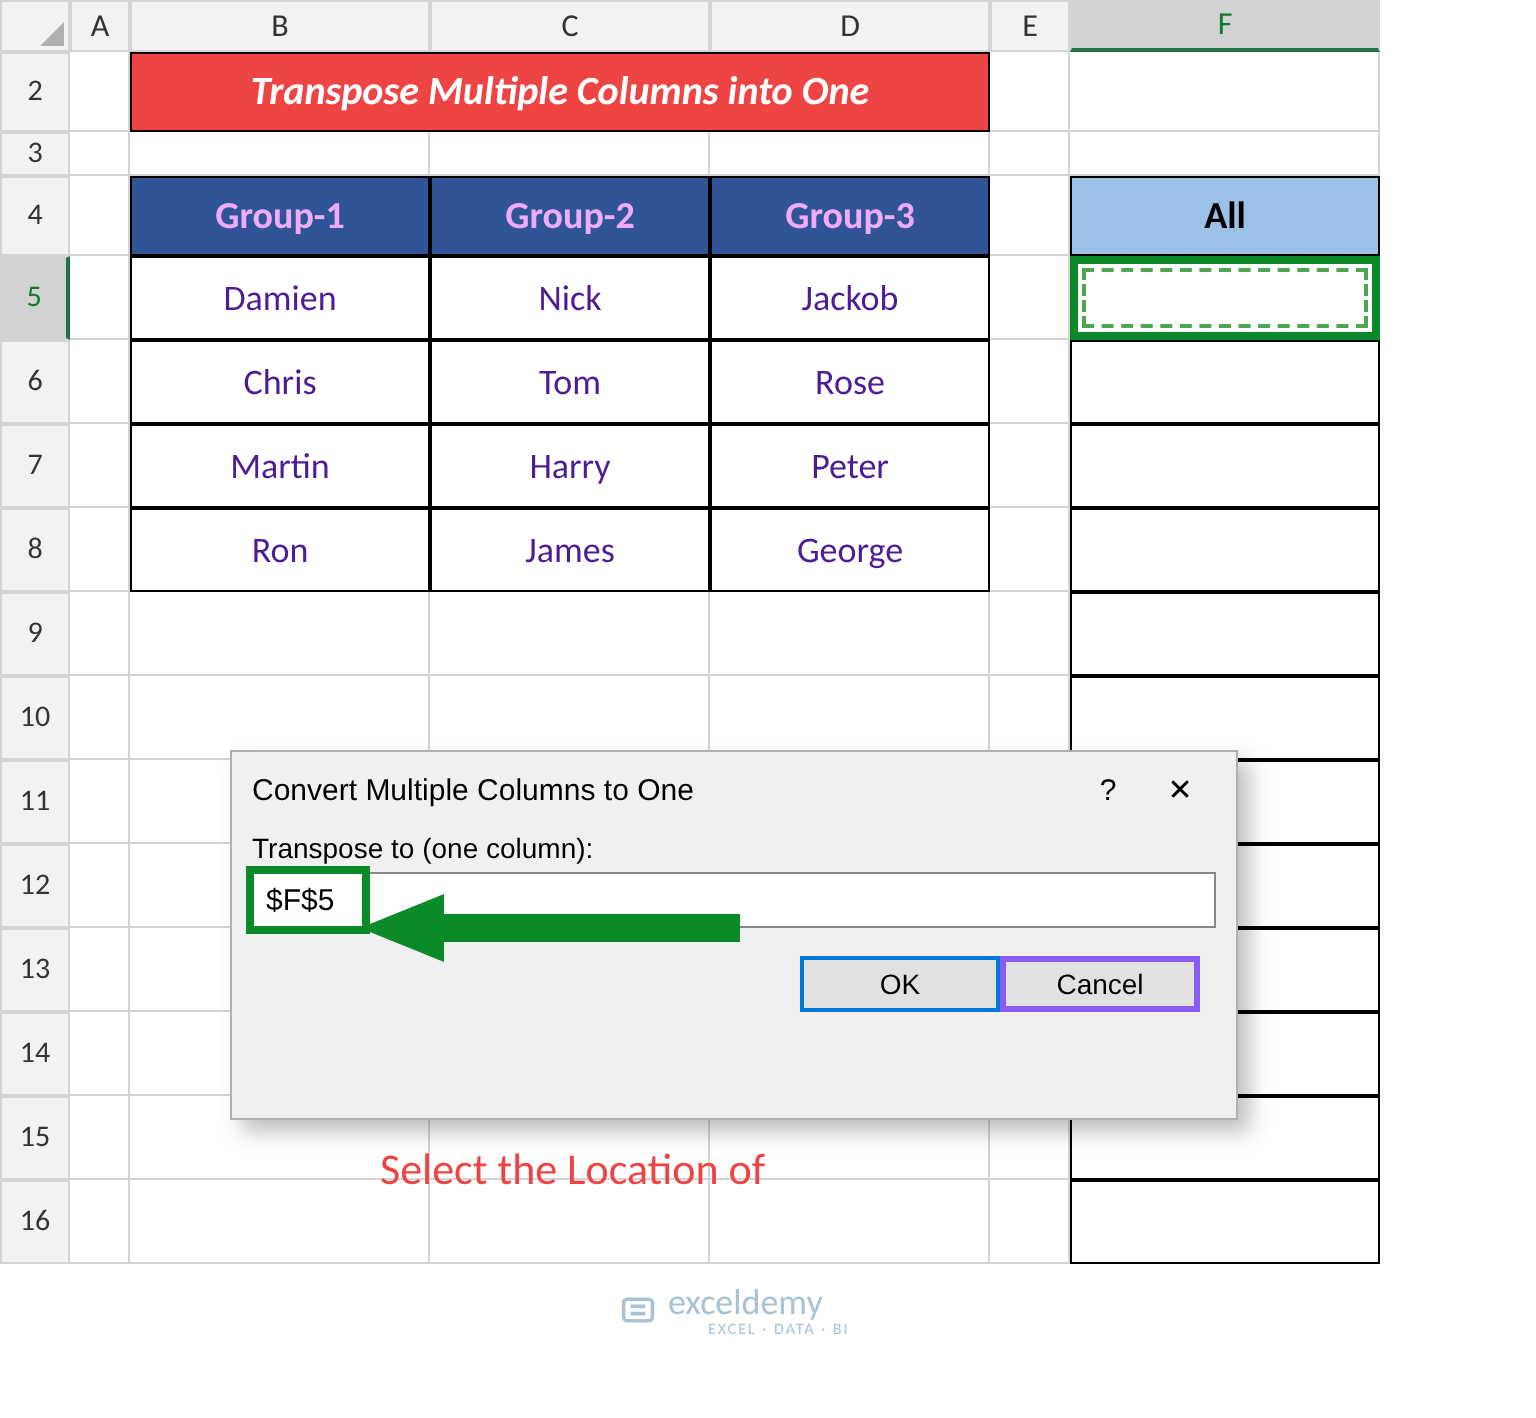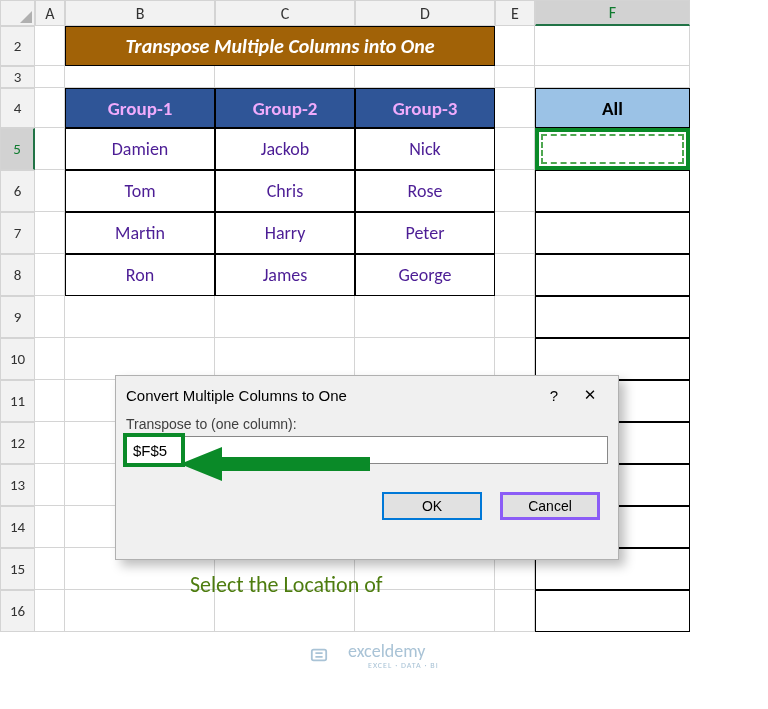--- a/index.html
+++ b/index.html
@@ -47,21 +47,21 @@
     border-right: 1px solid #d4d4d4;
     border-bottom: 1px solid #d4d4d4;
     display: flex;
     align-items: center;
     justify-content: center;
     font-size: 18px;
     color: #000;
     background:#fff;
   }
   .banner {
-    background: #a16207;
+    background: #ef4444;
     color: #fff;
     font-style: italic;
     font-weight: bold;
     font-size: 20px;
     border: 1px solid #000;
   }
   .thead {
     background: #2f5597;
     color: #f0abfc;
     font-weight: bold;
@@ -118,24 +118,24 @@
   .dialog-title .spacer{flex:1;}
   .tbtn {
     width: 36px; height: 26px;
     display:flex; align-items:center; justify-content:center;
     font-size: 15px;
     color:#000;
   }
   .dlg-label{
     font-size: 14px;
     padding: 2px 10px 4px 10px;
-    color:#404040;
+    color:#000000;
   }
   .dlg-input-wrap{
-    margin: 0 10px 24px 10px;
+    margin: 0 10px 10px 10px;
     position: relative;
   }
   .dlg-input{
     width: 100%;
     height: 28px;
     border:1px solid #888;
     background:#fff;
     font-size: 15px;
     padding: 2px 6px;
     font-family: inherit;
@@ -143,21 +143,20 @@
   .input-hl{
     position:absolute;
     left:-3px; top:-3px;
     width: 62px; height: 34px;
     border:4px solid #0a8a28;
     pointer-events:none;
   }
   .dlg-btns{
     display:flex;
     justify-content:flex-end;
-    gap: 18px;
     padding: 4px 18px 10px 0;
   }
   .dlg-btn{
     width: 100px; height: 28px;
     background:#e1e1e1;
     border:3px solid #8b5cf6;
     font-size: 14px;
     display:flex; align-items:center; justify-content:center;
   }
   .dlg-btn.ok{
@@ -167,31 +166,31 @@
   .arrow{
     position:absolute;
     top: 445px; left: 180px;
     width: 190px; height: 38px;
     pointer-events:none;
   }
   .annot{
     position:absolute;
     top: 570px; left: 190px;
     font-size: 22px;
-    color:#4d7c0f;
+    color:#ef4444;
     line-height: 1.4;
   }
   .watermark{
     position:absolute;
     top: 640px; left: 310px;
     color:#a9c3d6;
     font-size: 18px;
     display:flex;
     align-items:center;
-    gap:20px;
+    gap:6px;
   }
   .watermark .sub{
     font-size:8px; letter-spacing:1px; display:block; margin-top:-2px;margin-left:20px;
   }
   .wm-icon{
     width:18px;height:18px;
   }
 </style>
 </head>
 <body>
@@ -224,29 +223,29 @@
   <div class="cell"></div>
   <div class="cell thead">Group-1</div>
   <div class="cell thead">Group-2</div>
   <div class="cell thead">Group-3</div>
   <div class="cell"></div>
   <div class="cell thead-all">All</div>
 
   <div class="row-hdr" style="background:#d2d2d2;color:#0f7b2f;border-right:2px solid #217346">5</div>
   <div class="cell"></div>
   <div class="cell tcell">Damien</div>
+  <div class="cell tcell">Nick</div>
   <div class="cell tcell">Jackob</div>
-  <div class="cell tcell">Nick</div>
   <div class="cell"></div>
   <div class="cell selected-f5"></div>
 
   <div class="row-hdr">6</div>
   <div class="cell"></div>
+  <div class="cell tcell">Chris</div>
   <div class="cell tcell">Tom</div>
-  <div class="cell tcell">Chris</div>
   <div class="cell tcell">Rose</div>
   <div class="cell"></div>
   <div class="cell tcell-light"></div>
 
   <div class="row-hdr">7</div>
   <div class="cell"></div>
   <div class="cell tcell">Martin</div>
   <div class="cell tcell">Harry</div>
   <div class="cell tcell">Peter</div>
   <div class="cell"></div>

